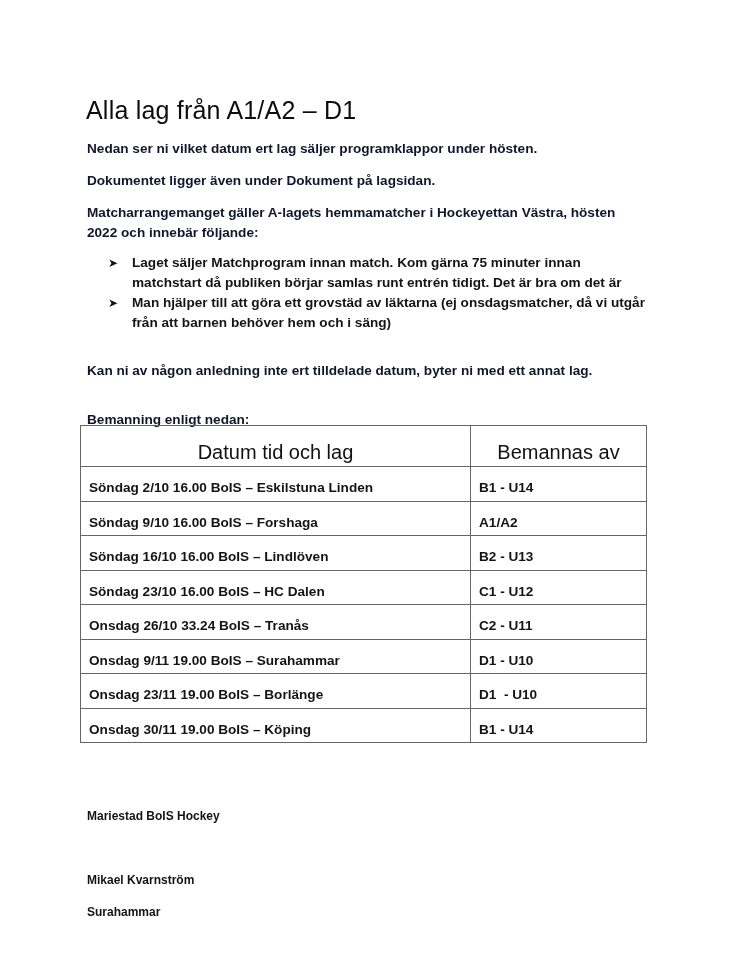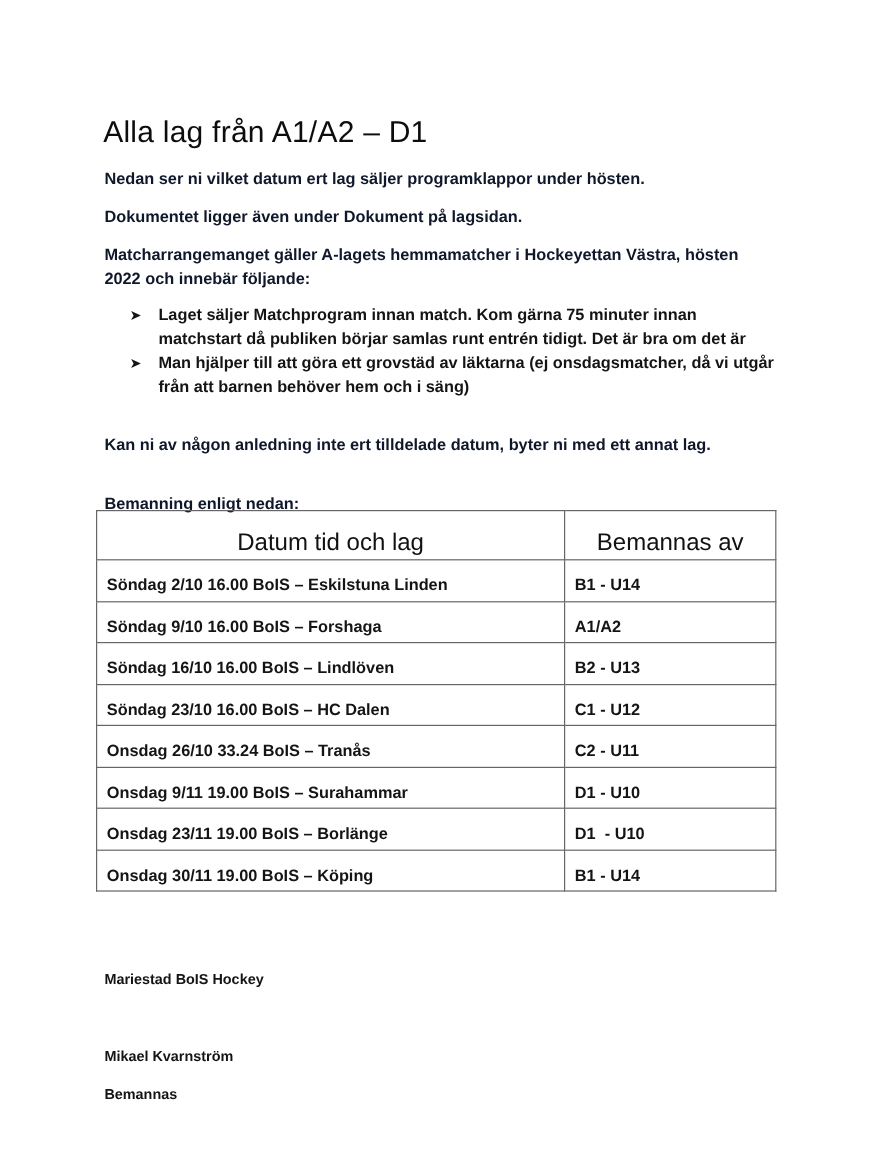--- a/index.html
+++ b/index.html
@@ -107,14 +107,14 @@
       </tr>
       <tr>
         <td>Onsdag 30/11 19.00 BoIS – Köping</td>
         <td>B1 - U14</td>
       </tr>
     </tbody>
   </table>
 
   <p class="footer f1">Mariestad BoIS Hockey</p>
   <p class="footer f2">Mikael Kvarnström</p>
-  <p class="footer f3">Bemannas</p>
+  <p class="footer f3">Surahammar</p>
 </div>
 
 </body></html>

